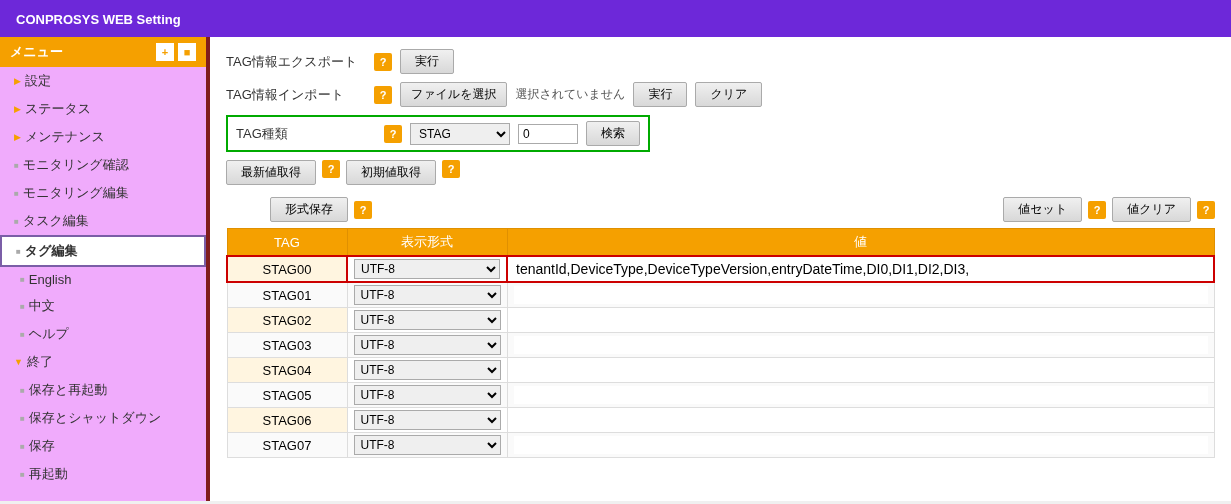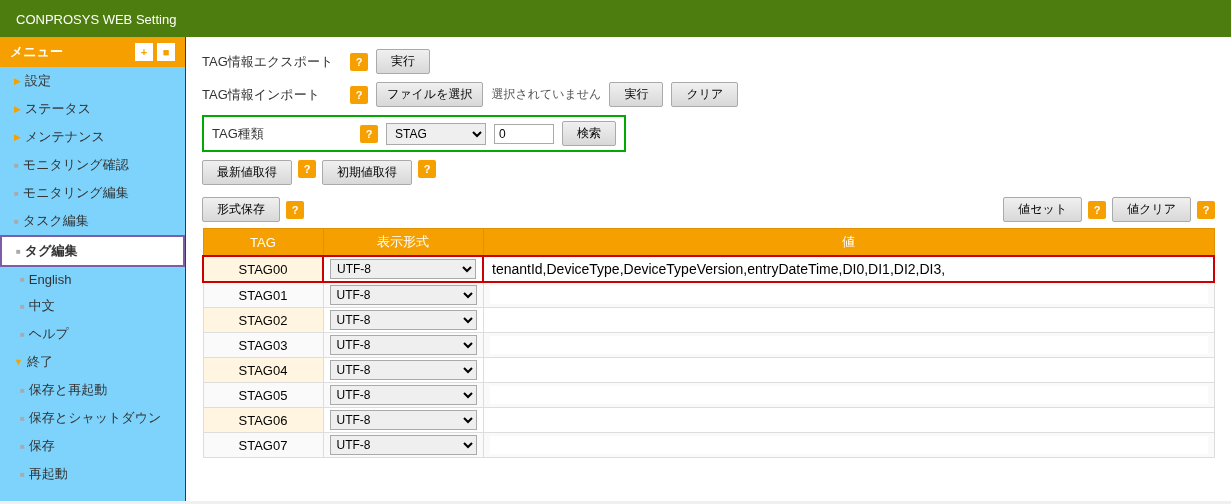--- a/index.html
+++ b/index.html
@@ -1,37 +1,37 @@
 <!DOCTYPE html>
 <html><head>
   <meta charset="utf-8">
   <style>
     * { box-sizing: border-box; margin: 0; padding: 0; font-family: Arial, sans-serif; font-size: 13px; }
     body { background: #f0f0f0; }
 
     
     .header {
-      background: #4d7c0f;
+      background: #6d28d9;
       padding: 8px 16px;
       font-size: 18px;
-      font-weight: normal;
+      font-weight: bold;
       color: #fff;
     }
 
     
     .main-layout {
       display: flex;
       height: calc(100vh - 40px);
     }
 
     
     .sidebar {
-      width: 186px;
-      background: #7dd3fc;
-      border-right: 1px solid #7f1d1d;
+      width: 210px;
+      background: #f0abfc;
+      border-right: 4px solid #7f1d1d;
       padding: 0;
       flex-shrink: 0;
     }
     .sidebar-header {
       background: #f5a000;
       color: #fff;
       font-weight: bold;
       padding: 6px 10px;
       display: flex;
       justify-content: space-between;
@@ -183,20 +183,21 @@
       margin-bottom: 12px;
       gap: 6px;
     }
 
     
     .table-controls {
       display: flex;
       justify-content: space-between;
       align-items: center;
       margin-bottom: 6px;
+      margin-left: 44px;
     }
     .table-controls-left {
       display: flex;
       align-items: center;
       gap: 6px;
     }
     .table-controls-right {
       display: flex;
       align-items: center;
       gap: 6px;

